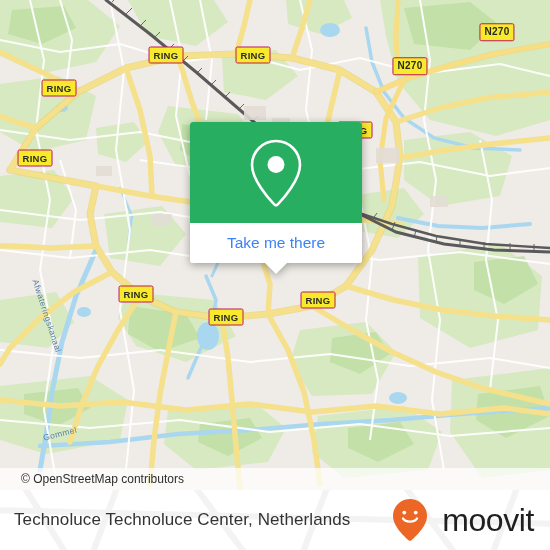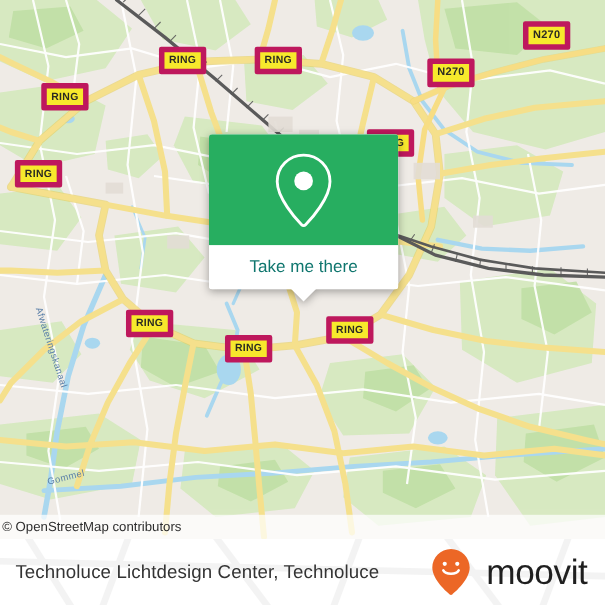--- a/index.html
+++ b/index.html
@@ -31,21 +31,21 @@
     position: absolute;
     left: 0; top: 0;
     width: 550px;
     height: 490px;
   }
 
   
   .road-badge {
     position: absolute;
     background: #f7e92c;
-    border: 5px solid #be185d;
+    border: 1px solid #be185d;
     border-radius: 2px;
     color: #2b2b22;
     font-family: "Liberation Sans", sans-serif;
     font-weight: bold;
     font-size: 9.5px;
     letter-spacing: .3px;
     line-height: 1;
     padding: 2.5px 4px 3px 4px;
     white-space: nowrap;
     box-sizing: border-box;
@@ -71,21 +71,21 @@
   .attribution {
     position: absolute;
     left: 0;
     bottom: 0;
     width: 550px;
     height: 22px;
     background: rgba(255,255,255,.72);
     display: flex;
     align-items: center;
     box-sizing: border-box;
-    padding-left: 2px;
+    padding-left: 21px;
   }
   .attribution span {
     font-family: "Liberation Sans", sans-serif;
     font-size: 12px;
     color: #2d2d2d;
   }
 
   
   .popup {
     position: absolute;
@@ -121,21 +121,21 @@
     width: 172px;
     height: 40px;
     background: #ffffff;
     display: flex;
     align-items: center;
     justify-content: center;
   }
   .popup-bottom .cta {
     font-family: "Liberation Sans", sans-serif;
     font-size: 15.5px;
-    color: #0f766e;
+    color: #3b82f6;
   }
   .popup-tail {
     position: absolute;
     left: 50%;
     top: 140px;
     margin-left: -12px;
     width: 0; height: 0;
     border-left: 12px solid transparent;
     border-right: 12px solid transparent;
     border-top: 12px solid #ffffff;
@@ -394,21 +394,21 @@
         <path d="M20,-10 L70,70"></path>
         <path d="M120,-10 L90,70"></path>
         <path d="M190,-10 L250,70"></path>
         <path d="M330,-10 L300,70"></path>
         <path d="M400,-10 L460,70"></path>
         <path d="M520,-10 L490,70"></path>
         <path d="M-10,20 L560,34"></path>
       </g>
     </svg>
 
-    <div class="footer-title">Technoluce Lichtdesign Center, Technoluce</div>
+    <div class="footer-title">Technoluce Technoluce Center, Netherlands</div>
 
     <div class="brand">
       <svg width="36" height="44" viewBox="0 0 36 44">
         <path d="M18 1 C8.6 1 1 8.6 1 18 C1 29 14.5 40.5 16.8 42.4 C17.5 43 18.5 43 19.2 42.4 C21.5 40.5 35 29 35 18 C35 8.6 27.4 1 18 1 Z" fill="#ec6726"></path>
         <circle cx="12.3" cy="14.6" r="1.9" fill="#ffffff"></circle>
         <circle cx="23.7" cy="14.6" r="1.9" fill="#ffffff"></circle>
         <path d="M11 20.5 C13.2 24.6 22.8 24.6 25 20.5" fill="none" stroke="#ffffff" stroke-width="2.3" stroke-linecap="round"></path>
       </svg>
       <span class="brand-word">moovit</span>
     </div>

